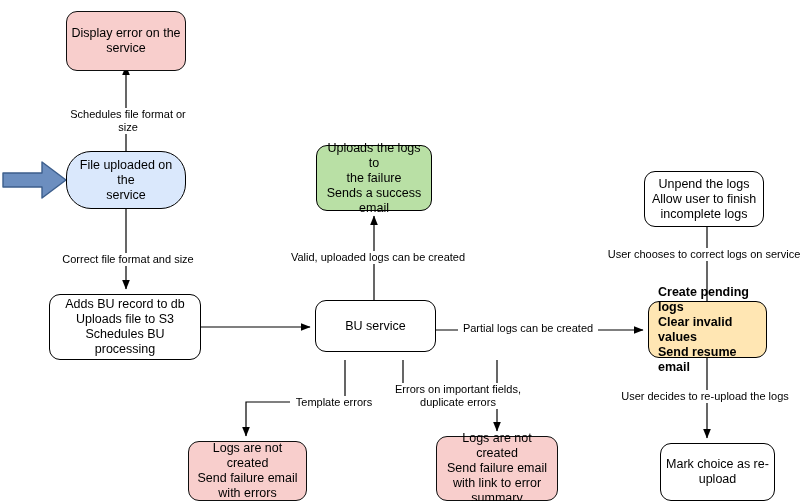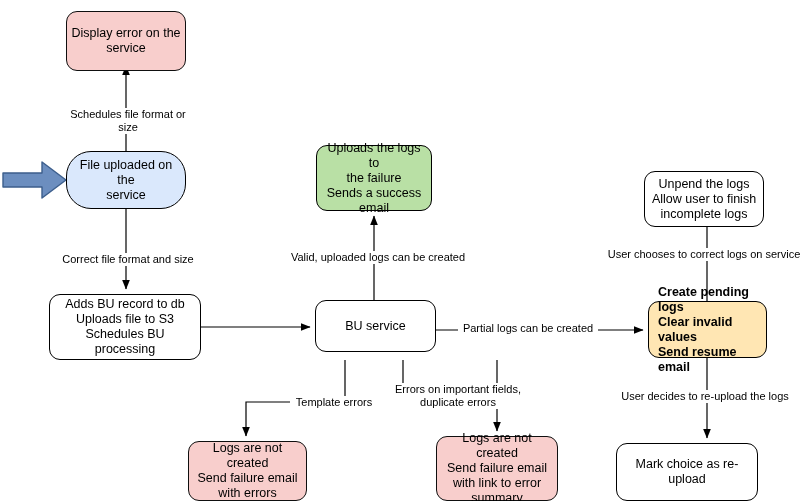--- a/index.html
+++ b/index.html
@@ -101,21 +101,21 @@
   <div class="node pink" style="left:436px;top:436px;width:122px;height:65px;">Logs are not created
 Send failure email
 with link to error
 summary</div>
   <div class="node" style="left:644px;top:143px;width:120px;height:56px;margin-top:28px;">Unpend the logs
 Allow user to finish
 incomplete logs</div>
   <div class="node yellow left-align" style="left:648px;top:301px;width:119px;height:57px;">Create pending logs
 Clear invalid values
 Send resume email</div>
-  <div class="node" style="left:616px;top:443px;width:142px;height:58px;">Mark choice as re-
+  <div class="node" style="left:660px;top:443px;width:115px;height:58px;">Mark choice as re-
 upload</div>
 
   <div class="edge-label" style="left:57px;top:108px;width:138px;">Schedules file format or size</div>
   <div class="edge-label" style="left:57px;top:253px;width:138px;">Correct file format and size</div>
   <div class="edge-label" style="left:281px;top:251px;width:190px;">Valid, uploaded logs can be created</div>
   <div class="edge-label" style="left:458px;top:322px;width:136px;">Partial logs can be created</div>
   <div class="edge-label" style="left:290px;top:396px;width:84px;">Template errors</div>
   <div class="edge-label" style="left:391px;top:383px;width:130px;">Errors on important fields,
 duplicate errors</div>
   <div class="edge-label" style="left:604px;top:248px;width:196px;">User chooses to correct logs on service</div>

